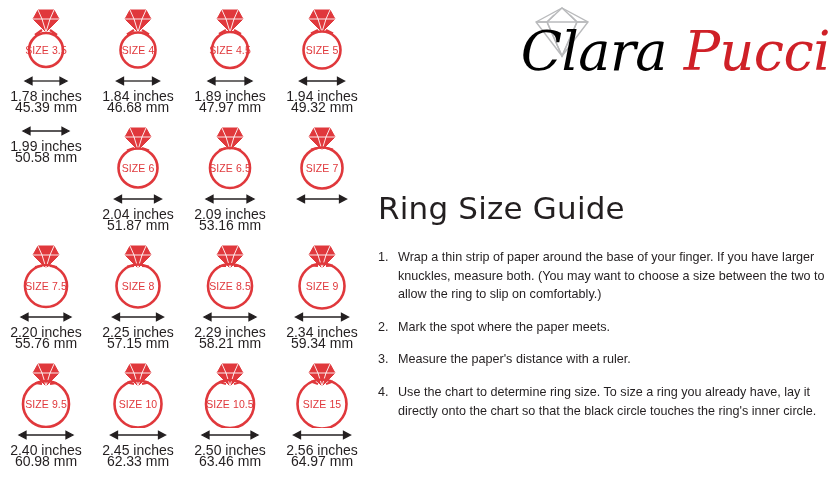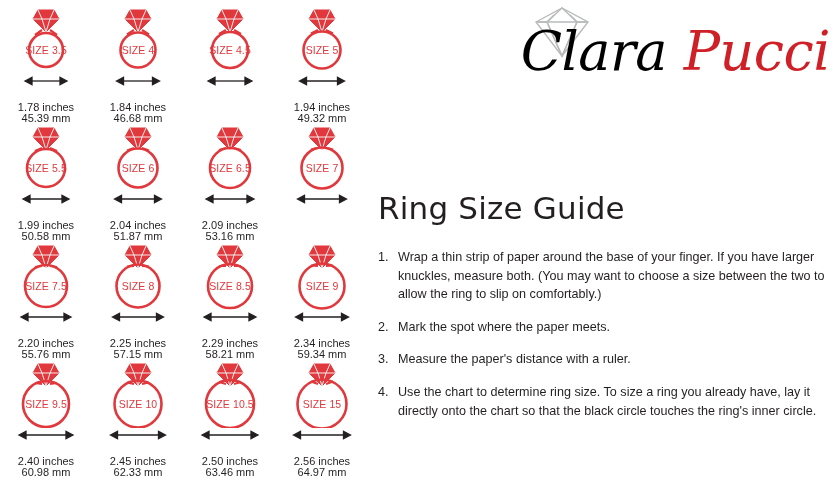--- a/index.html
+++ b/index.html
@@ -56,24 +56,24 @@
     letter-spacing: .1px;
   }
   .arrow-wrap {
     position: relative;
     width: 92px;
     height: 14px;
   }
   .arrow-wrap svg { display: block; margin: 0 auto; }
   .meas {
     text-align: center;
-    font-size: 11px;
+    font-size: 14px;
     line-height: 10.6px;
     color: #231f20;
-    margin-top: 14px;
+    margin-top: 3px;
   }
 
   
   .right {
     position: absolute;
     left: 368px;
     top: 0;
     width: 471px;
     height: 501px;
   }
@@ -216,20 +216,24 @@
         </div>
         <div class="arrow-wrap">
           <svg width="92" height="14" viewBox="0 0 92 14" aria-hidden="true">
             <g stroke="#231f20" stroke-width="1.3" fill="#231f20">
               <line x1="30" y1="7" x2="62" y2="7"></line>
               <polygon points="24,7 31,3.4 31,10.6"></polygon>
               <polygon points="68,7 61,3.4 61,10.6"></polygon>
             </g>
           </svg>
         </div>
+        <div class="meas">
+          <div>1.89 inches</div>
+          <div>47.97 mm</div>
+        </div>
       </div>
       <div class="cell">
         <div class="ring-art">
           <svg width="92" height="68" viewBox="0 0 92 68" aria-hidden="true">
             <g fill="#e0383c" stroke="#e0383c" stroke-width="1">
               <path d="M33 13 L38 4 L54 4 L59 13 L46 26 Z"></path>
             </g>
             <g fill="none" stroke="#ffffff" stroke-width="0.9">
               <path d="M33 13 L59 13"></path>
               <path d="M38 4 L42 13 L46 26"></path>
@@ -248,35 +252,20 @@
               <polygon points="68.5,7 61.5,3.4 61.5,10.6"></polygon>
             </g>
           </svg>
         </div>
         <div class="meas">
           <div>1.94 inches</div>
           <div>49.32 mm</div>
         </div>
       </div>
       <div class="cell">
-        <div class="ring-art">
-          <svg width="92" height="68" viewBox="0 0 92 68" aria-hidden="true">
-            <g fill="#e0383c" stroke="#e0383c" stroke-width="1">
-              <path d="M33 13 L38 4 L54 4 L59 13 L46 26 Z"></path>
-            </g>
-            <g fill="none" stroke="#ffffff" stroke-width="0.9">
-              <path d="M33 13 L59 13"></path>
-              <path d="M38 4 L42 13 L46 26"></path>
-              <path d="M54 4 L50 13 L46 26"></path>
-            </g>
-            <circle cx="46" cy="44" r="19" fill="none" stroke="#e0383c" stroke-width="2.6"></circle>
-            <path d="M35 27 L42 24 M57 27 L50 24" stroke="#e0383c" stroke-width="2.2" fill="none"></path>
-          </svg>
-          <div class="size-label" style="top: 38px;">SIZE 5.5</div>
-        </div>
         <div class="arrow-wrap">
           <svg width="92" height="14" viewBox="0 0 92 14" aria-hidden="true">
             <g stroke="#231f20" stroke-width="1.3" fill="#231f20">
               <line x1="29" y1="7" x2="63" y2="7"></line>
               <polygon points="23,7 30,3.4 30,10.6"></polygon>
               <polygon points="69,7 62,3.4 62,10.6"></polygon>
             </g>
           </svg>
         </div>
         <div class="meas">

